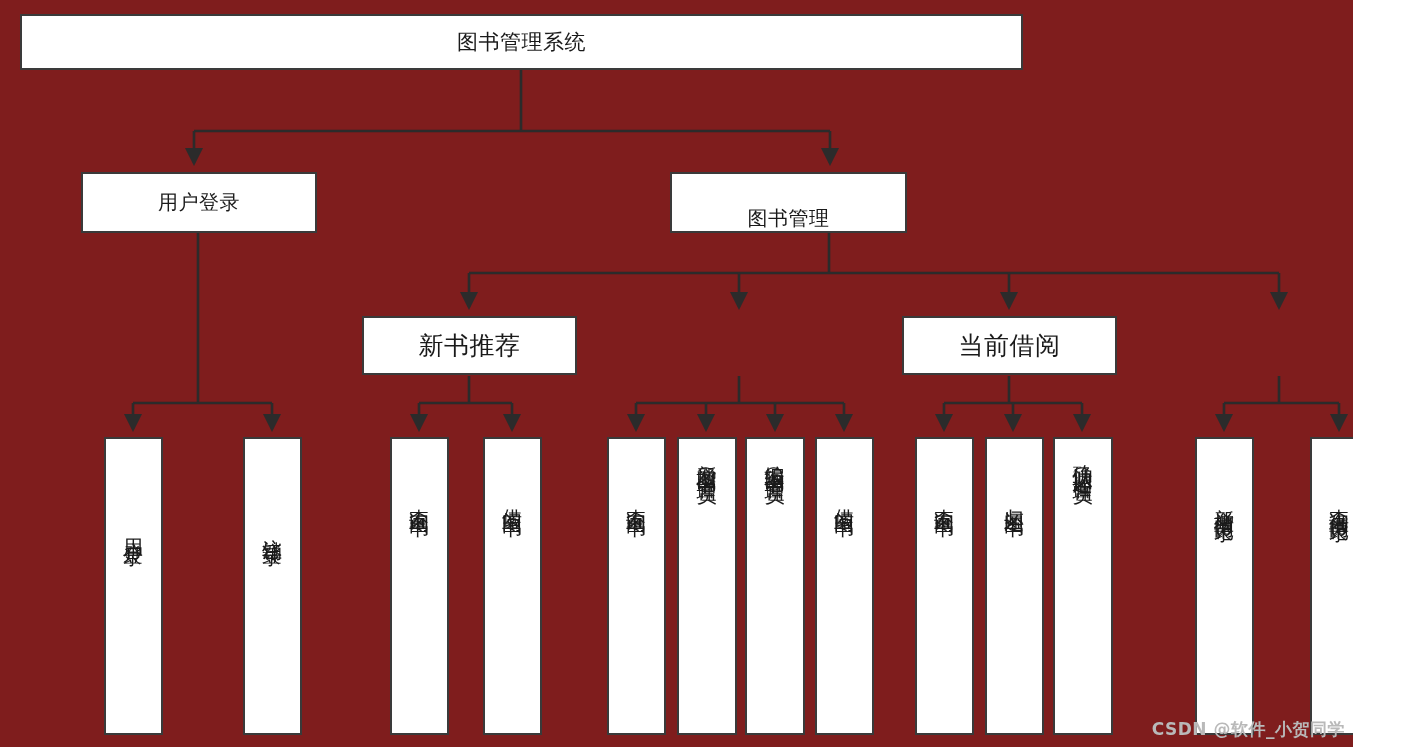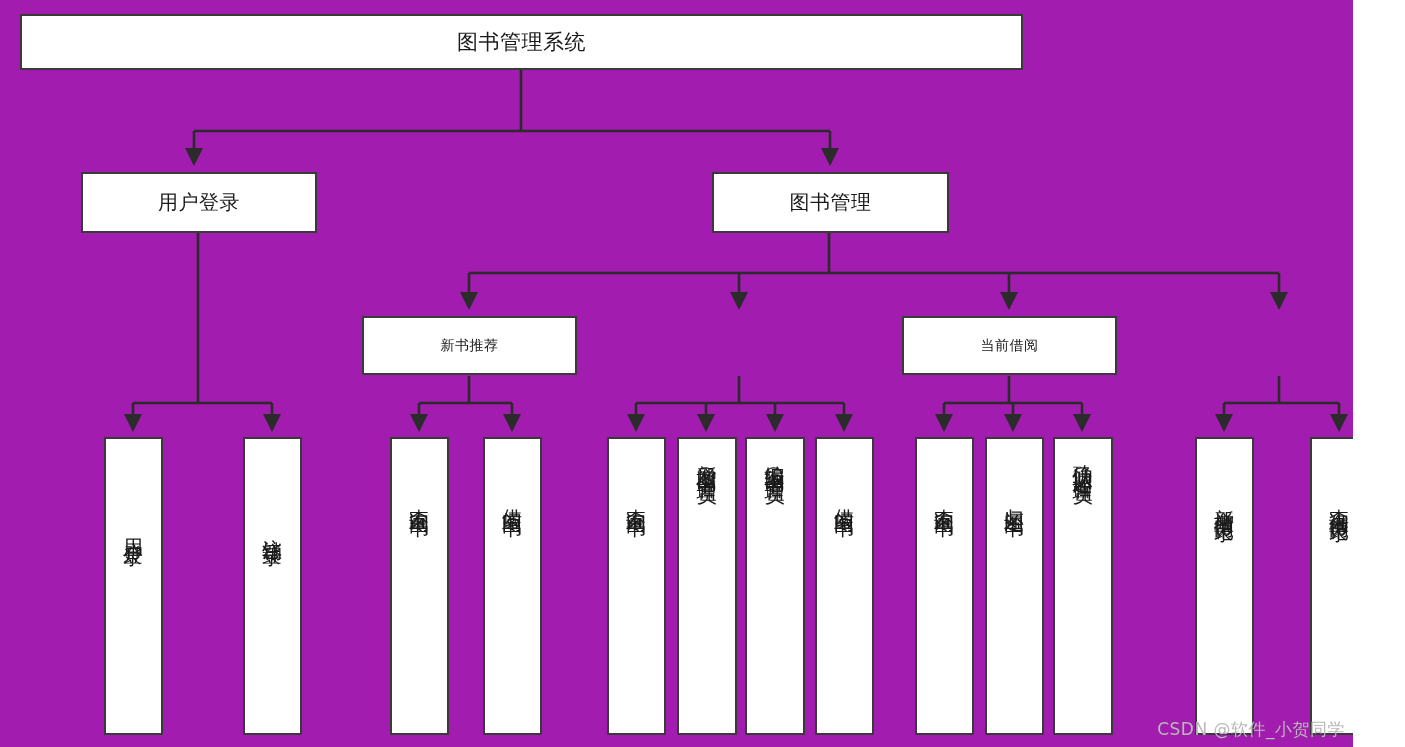--- a/index.html
+++ b/index.html
@@ -8,21 +8,21 @@
     padding: 0;
     background: #ffffff;
   }
   body {
     font-family: "DejaVu Sans", "Liberation Sans", sans-serif;
   }
   #diagram-root {
     position: relative;
     width: 1353px;
     height: 747px;
-    background: #a21caf;
+    background: #7f1d1d;
     overflow: hidden;
   }
   #edges-layer {
     position: absolute;
     left: 0;
     top: 0;
     width: 1405px;
     height: 747px;
     pointer-events: none;
   }
@@ -43,21 +43,21 @@
     display: block;
     letter-spacing: 0.5px;
   }
   .node-root {
     font-size: 21px;
   }
   .node-l2 {
     font-size: 20px;
   }
   .node-l3 {
-    font-size: 14px;
+    font-size: 25px;
   }
   .node-leaf {
     font-size: 20px;
     align-items: flex-start;
     padding-top: 6px;
   }
   .node-leaf .label {
     writing-mode: vertical-rl;
     text-orientation: upright;
     letter-spacing: 3px;
@@ -75,20 +75,21 @@
   }
   .watermark {
     position: absolute;
     right: 8px;
     bottom: 6px;
     font-size: 17px;
     color: #b9b9b9;
     letter-spacing: 0.5px;
     z-index: 5;
     white-space: nowrap;
+    font-weight: bold;
   }
 </style>
 </head>
 <body>
 
 <div id="diagram-root">
 
   <svg id="edges-layer" width="1405" height="747" viewBox="0 0 1405 747">
     <defs>
       <marker id="arrow" viewBox="0 0 12 12" refX="10" refY="6" markerWidth="7" markerHeight="7" orient="auto-start-reverse">
@@ -139,21 +140,21 @@
     </g>
   </svg>
 
   <div class="node node-root" style="left:20px; top:14px; width:1003px; height:56px;">
     <span class="label">图书管理系统</span>
   </div>
 
   <div class="node node-l2" style="left:81px; top:172px; width:236px; height:61px;">
     <span class="label">用户登录</span>
   </div>
-  <div class="node node-l2" style="left:712px; top:172px; width:237px; height:61px;">
+  <div class="node node-l2" style="left:670px; top:172px; width:237px; height:61px;align-items:flex-end;">
     <span class="label">图书管理</span>
   </div>
 
   <div class="node node-l3" style="left:362px; top:316px; width:215px; height:59px;">
     <span class="label">新书推荐</span>
   </div>
   <div class="node node-l3" style="left:902px; top:316px; width:215px; height:59px;justify-content:center;">
     <span class="label">当前借阅</span>
   </div>
 

